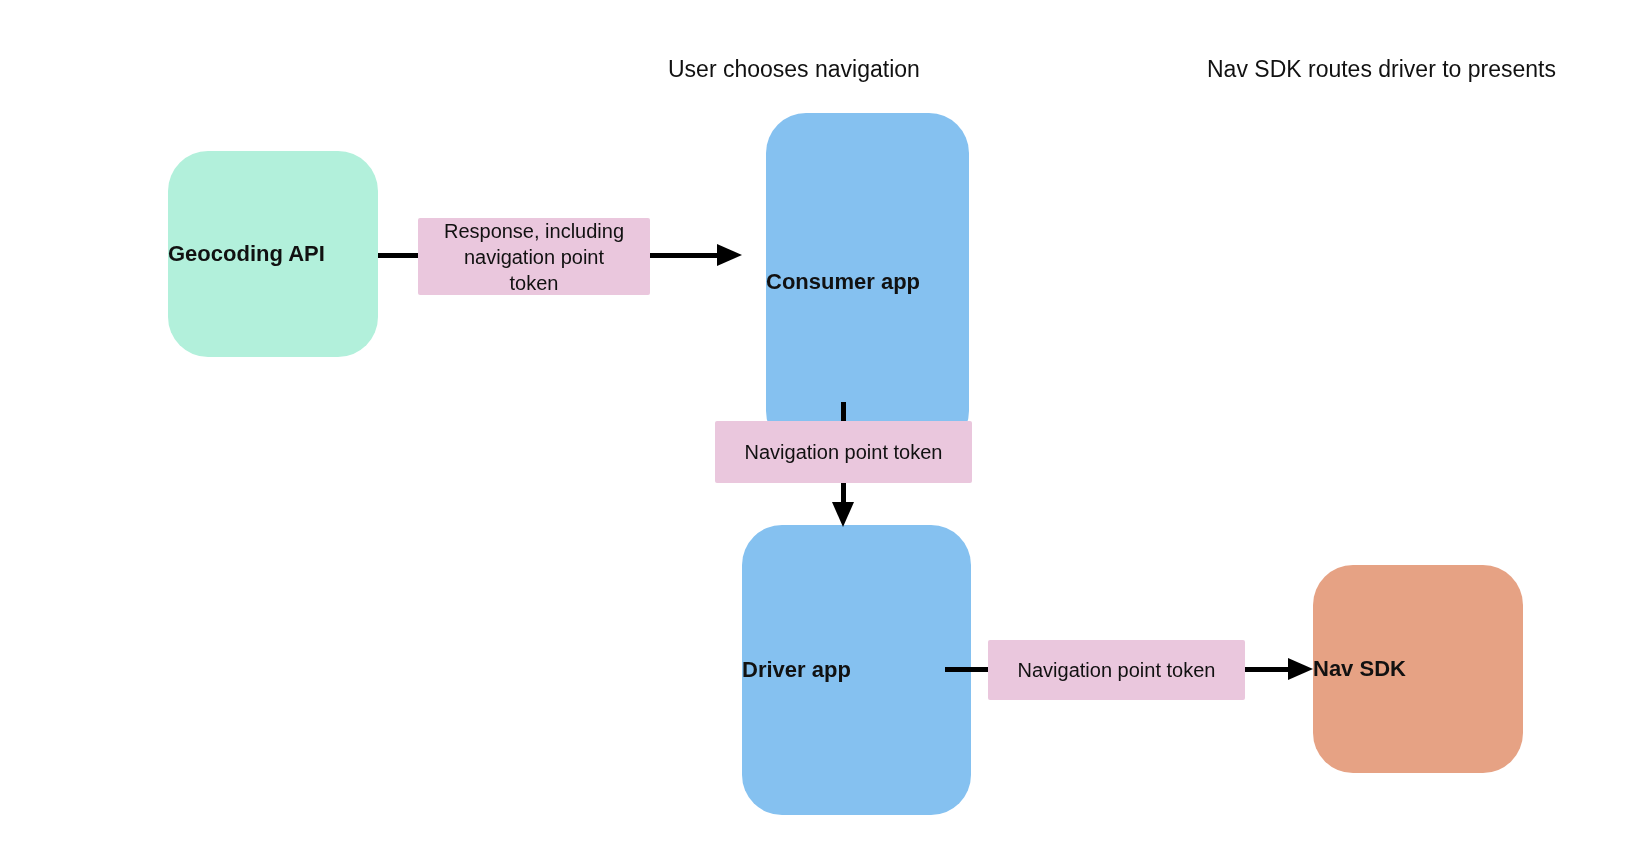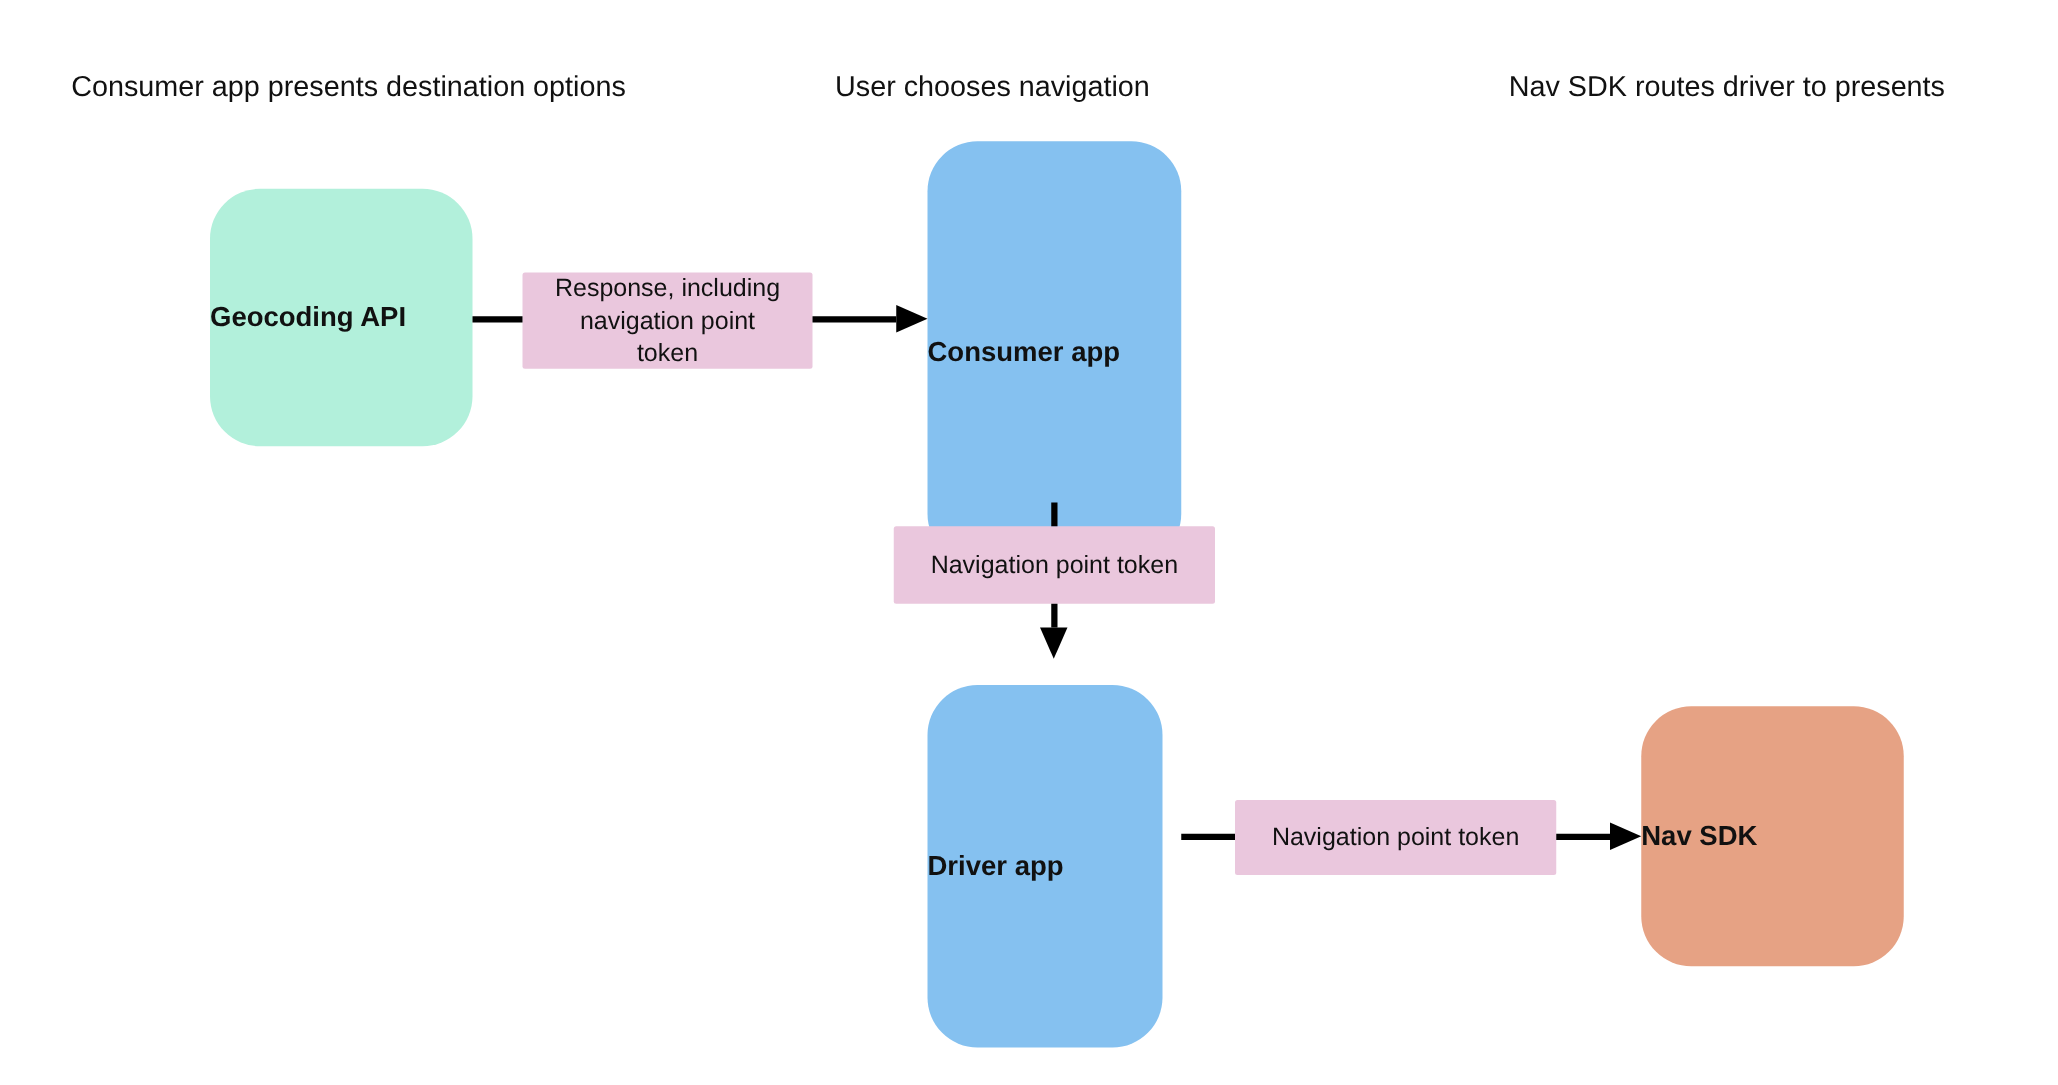--- a/index.html
+++ b/index.html
@@ -27,22 +27,22 @@
   .node {
     position: absolute;
     border-radius: 40px;
     display: flex;
     align-items: center;
     font-weight: 700;
     font-size: 22px;
     text-align: center;
   }
   #node-geocoding { left: 168px;  top: 151px; width: 210px; height: 206px; background: var(--mint); }
-  #node-consumer  { left: 742px;  top: 113px; width: 203px; height: 338px; background: var(--blue); }
-  #node-driver    { left: 742px;  top: 548px; width: 188px; height: 290px; background: var(--blue); }
+  #node-consumer  { left: 766px;  top: 113px; width: 203px; height: 338px; background: var(--blue); }
+  #node-driver    { left: 742px;  top: 525px; width: 229px; height: 290px; background: var(--blue); }
   #node-navsdk    { left: 1313px; top: 565px; width: 210px; height: 208px; background: var(--salmon); }
 
   .edge-label {
     position: absolute;
     background: var(--pink);
     display: flex;
     align-items: center;
     justify-content: center;
     text-align: center;
     font-size: 20px;
@@ -75,21 +75,20 @@
   }
   #head-consumer { left: 717px;  top: 244px; }
   #head-driver   { left: 832px;  top: 502px; }
   #head-navsdk   { left: 1288px; top: 658px; }
 </style>
 </head>
 <body>
 
 <div class="canvas">
 
-  <div id="hdr-1" class="hdr">Consumer app presents destination options</div>
   <div id="hdr-2" class="hdr">User chooses navigation</div>
   <div id="hdr-3" class="hdr">Nav SDK routes driver to presents</div>
 
   <div id="node-geocoding" class="node">
     <span>Geocoding API</span>
   </div>
   <div id="node-consumer" class="node">
     <span>Consumer app</span>
   </div>
   <div id="node-driver" class="node">

